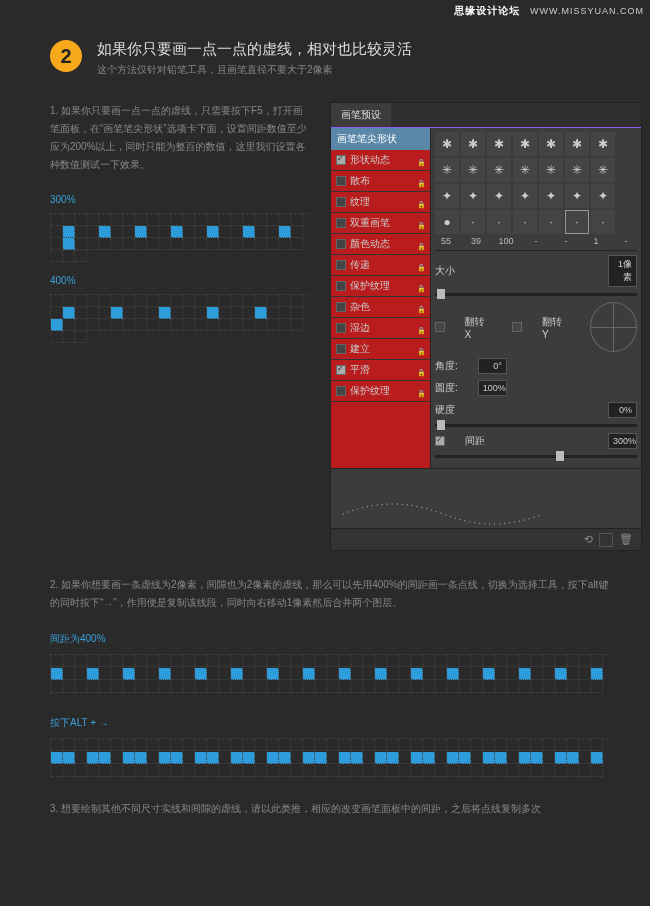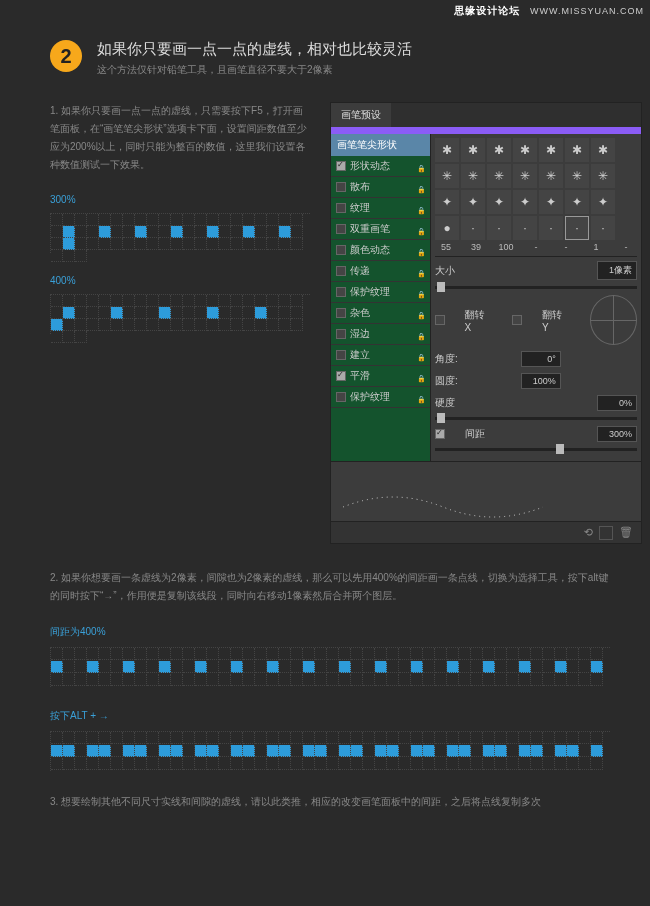--- a/index.html
+++ b/index.html
@@ -17,41 +17,41 @@
 .para { color:#888; line-height:1.8; font-size:10px; margin-bottom:20px; }
 .label { color:#3aa0d8; font-size:10px; margin-bottom:8px; }
 .grid-strip { height:40px; display:flex; margin-bottom:22px; position:relative; }
 .grid-strip.full { width:560px; }
 .cell { width:12px; height:12px; border-right:1px dotted #444; border-bottom:1px dotted #444; }
 .strip-row { display:flex; flex-wrap:wrap; width:100%; height:100%; border-left:1px dotted #444; border-top:1px dotted #444; }
 .dot { background:#2d9cdb; }
 
 
 .panel { flex:1; background:#3c3c3c; border:1px solid #222; font-size:10px; color:#ccc; }
-.panel-tabs { display:flex; background:#2f2f2f; border-bottom:7px solid #8b5cf6; }
+.panel-tabs { display:flex; background:#2f2f2f; border-bottom:1px solid #8b5cf6; }
 .tab { padding:5px 10px; color:#999; }
 .tab.active { background:#3c3c3c; color:#ddd; }
 .panel-body { display:flex; }
-.side-list { width:100px; background:#14532d; border-right:1px solid #222; }
+.side-list { width:100px; background:#b91c1c; border-right:1px solid #222; }
 .side-head { background:#5a86a8; color:#fff; padding:4px 6px; font-size:10px; }
 .side-item { display:flex; align-items:center; padding:3px 5px; gap:4px; border-bottom:1px solid #333; }
 .ck { width:10px; height:10px; border:1px solid #666; display:inline-block; background:#444; }
 .ck.on { background:#aaa; position:relative; }
 .ck.on:after { content:"✓"; font-size:8px; position:absolute; top:-2px; left:0; color:#222; }
 .lock { width:8px; height:8px; margin-left:auto; }
 .lock:before { content:"🔒"; font-size:7px; color:#666; }
 .brush-grid { flex:1; padding:4px; }
 .bg-row { display:flex; gap:8px; margin-bottom:3px; font-size:9px; color:#bbb; }
 .bg-row span { width:22px; text-align:center; }
 .thumbs { display:flex; flex-wrap:wrap; gap:2px; margin-bottom:2px; }
 .thumb { width:24px; height:24px; background:#444; display:flex; align-items:center; justify-content:center; color:#ccc; font-size:14px; }
 .thumb.sel { border:1px solid #999; }
 .ctrl-row { display:flex; align-items:center; gap:20px; margin-bottom:6px; }
 .ctrl-row .lbl { width:30px; color:#ccc; }
-.input-box { background:#222; border:1px solid #555; padding:2px 4px; color:#ccc; width:40px; text-align:right; font-size:9px;margin-left:43px; }
+.input-box { background:#222; border:1px solid #555; padding:2px 4px; color:#ccc; width:29px; text-align:right; font-size:9px; }
 .slider { flex:1; height:3px; background:#222; position:relative; }
 .slider .knob { width:8px; height:10px; background:#bbb; position:absolute; top:-4px; }
 .angle-widget { width:50px; height:50px; border:1px solid #666; border-radius:50%; position:relative; margin-left:auto; }
 .angle-widget:before { content:""; position:absolute; left:50%; top:0; bottom:0; border-left:1px solid #666; }
 .angle-widget:after { content:""; position:absolute; top:50%; left:0; right:0; border-top:1px solid #666; }
 .preview { height:60px; background:#3c3c3c; border-top:1px solid #222; position:relative; }
 .wave { position:absolute; left:12px; right:12px; top:30px; }
 .panel-foot { height:22px; background:#333; border-top:1px solid #222; display:flex; justify-content:flex-end; align-items:center; gap:6px; padding-right:8px; }
 .foot-ic { width:14px; height:14px; border:1px solid #555; }
 .section2 { margin-top:25px; }

